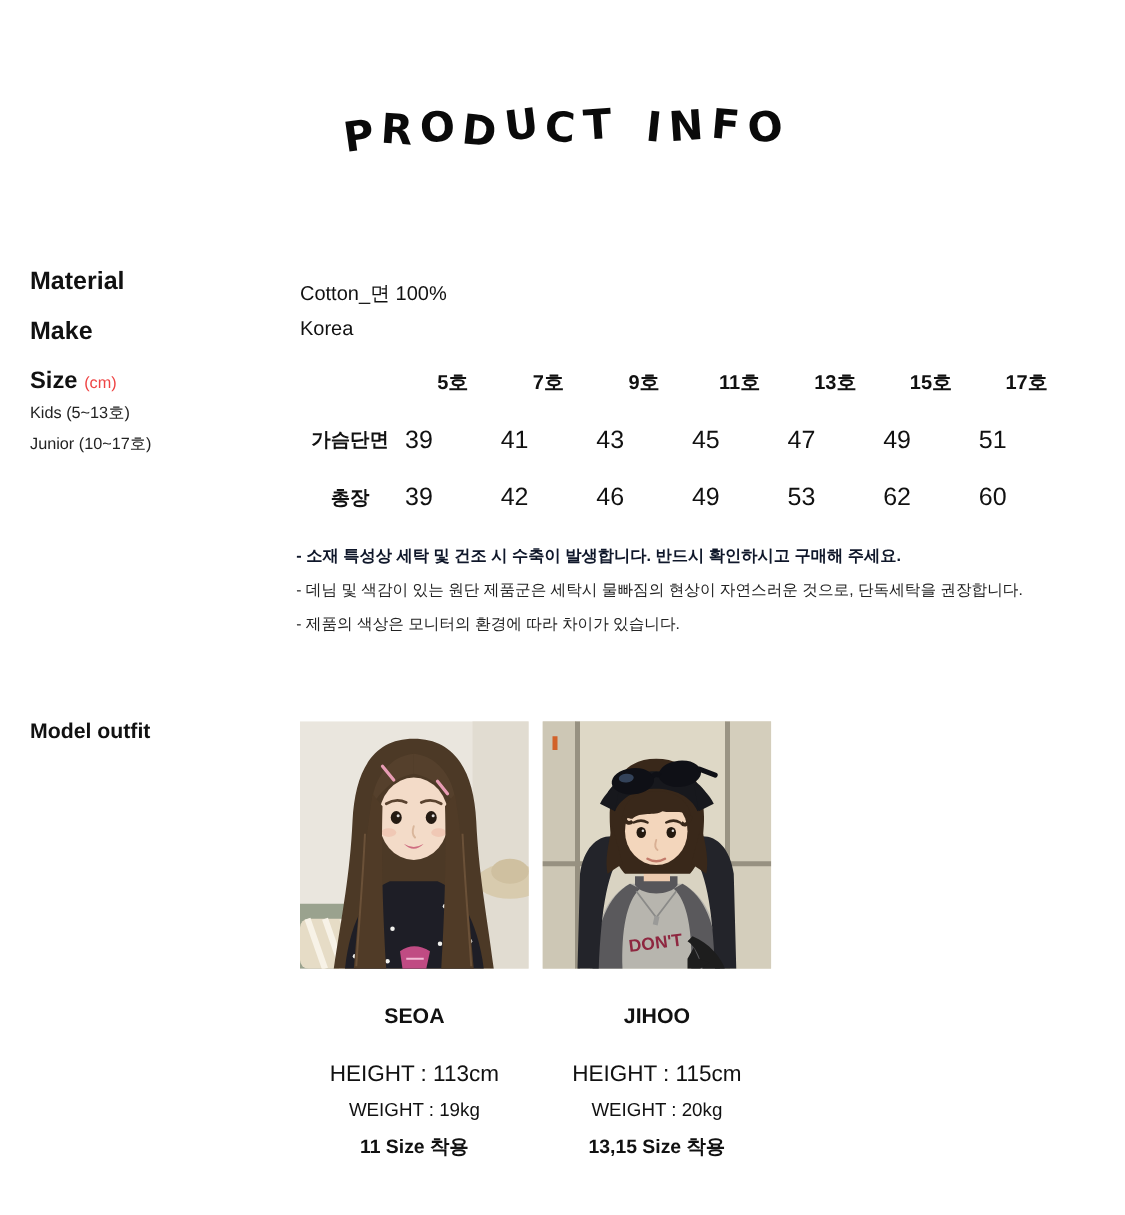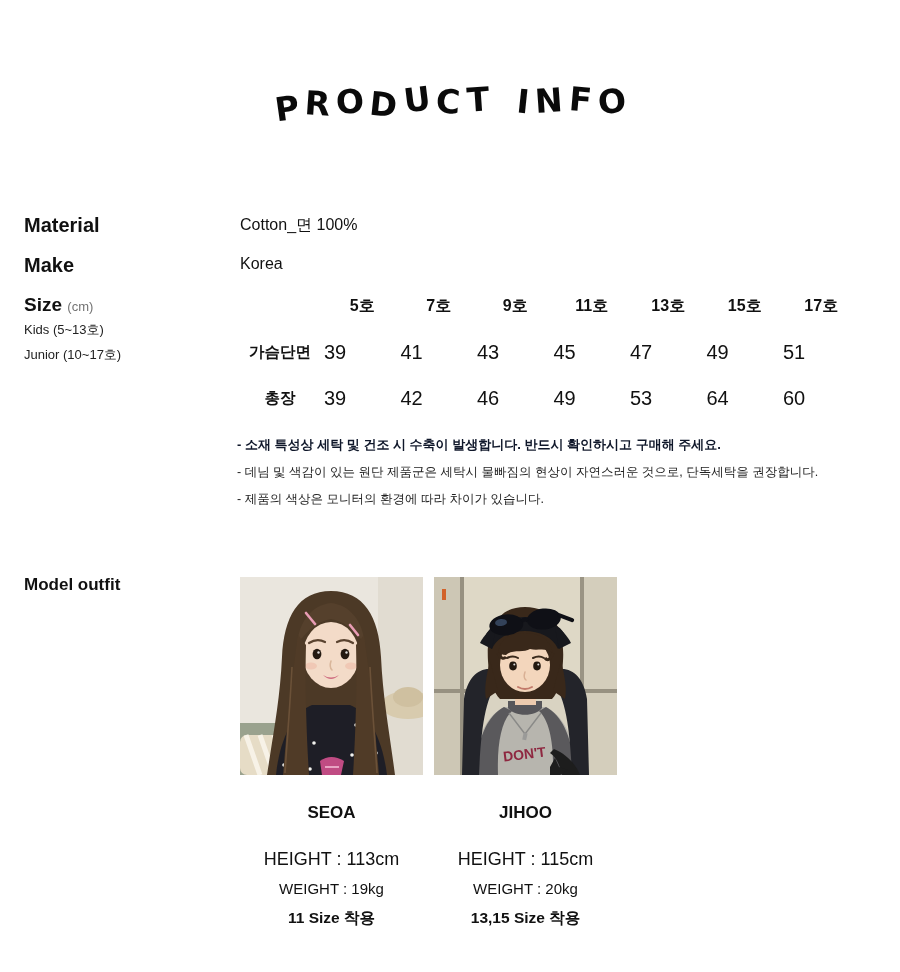--- a/index.html
+++ b/index.html
@@ -28,21 +28,21 @@
   .t-letter:nth-child(8){ width:16px; }
   .t-letter:nth-child(9){ transform:rotate(6deg) translateY(0px); }
   .t-letter:nth-child(10){ transform:rotate(-4deg) translateY(-1px); }
   .t-letter:nth-child(11){ transform:rotate(5deg) translateY(-2px); }
   .t-letter:nth-child(12){ transform:rotate(-7deg) translateY(0px); }
 
   
   .info-label { left:24px; font-size:20px; font-weight:700; }
   .info-value { left:240px; font-size:16px; font-weight:400; }
   .size-label-wrap { left:24px; top:294px; font-size:19px; font-weight:700; }
-  .size-unit { font-size:13px; font-weight:400; color:#737373; }
+  .size-unit { font-size:13px; font-weight:400; color:#ef4444; }
   .size-sub { left:24px; font-size:13px; font-weight:400; color:#222; }
 
   
   .size-table { left:236px; top:283px; width:624px; }
   .st-row { display:grid; grid-template-columns:88px repeat(7,76.5px); align-items:center; height:46px; }
   .st-head-cell { text-align:center; font-size:16px; font-weight:700; }
   .st-row-label { text-align:center; font-size:15.5px; font-weight:700; }
   .st-cell { text-align:left; font-size:20px; font-weight:400; }
 
   
@@ -58,21 +58,21 @@
   .model-height { margin-top:27px; font-size:18px; line-height:19px; font-weight:400; }
   .model-weight { margin-top:10px; font-size:15px; line-height:19px; font-weight:400; }
   .model-size-worn { margin-top:10px; font-size:15.5px; font-weight:700; line-height:20px; }
 </style>
 </head>
 <body>
 
 <div class="abs page-title"><span class="t-letter">P</span><span class="t-letter">R</span><span class="t-letter">O</span><span class="t-letter">D</span><span class="t-letter">U</span><span class="t-letter">C</span><span class="t-letter">T</span><span class="t-letter">&nbsp;</span><span class="t-letter">I</span><span class="t-letter">N</span><span class="t-letter">F</span><span class="t-letter">O</span></div>
 
 <div class="abs info-label" style="top:214px">Material</div>
-<div class="abs info-value" style="top:215px">Cotton_면 100%</div>
+<div class="abs info-value" style="top:225px">Cotton_면 100%</div>
 
 <div class="abs info-label" style="top:254px">Make</div>
 <div class="abs info-value" style="top:255px">Korea</div>
 
 <div class="abs size-label-wrap">
   <span>Size</span>
   <span class="size-unit">(cm)</span>
 </div>
 <div class="abs size-sub" style="top:321px">Kids (5~13호)</div>
 <div class="abs size-sub" style="top:346px">Junior (10~17호)</div>
@@ -98,21 +98,21 @@
     <div class="st-cell">49</div>
     <div class="st-cell">51</div>
   </div>
   <div class="st-row">
     <div class="st-row-label">총장</div>
     <div class="st-cell">39</div>
     <div class="st-cell">42</div>
     <div class="st-cell">46</div>
     <div class="st-cell">49</div>
     <div class="st-cell">53</div>
-    <div class="st-cell">64</div>
+    <div class="st-cell">62</div>
     <div class="st-cell">60</div>
   </div>
 </div>
 
 <div class="abs notes">
   <div class="note-line note-strong">- 소재 특성상 세탁 및 건조 시 수축이 발생합니다. 반드시 확인하시고 구매해 주세요.</div>
   <div class="note-line">- 데님 및 색감이 있는 원단 제품군은 세탁시 물빠짐의 현상이 자연스러운 것으로, 단독세탁을 권장합니다.</div>
   <div class="note-line">- 제품의 색상은 모니터의 환경에 따라 차이가 있습니다.</div>
 </div>
 

